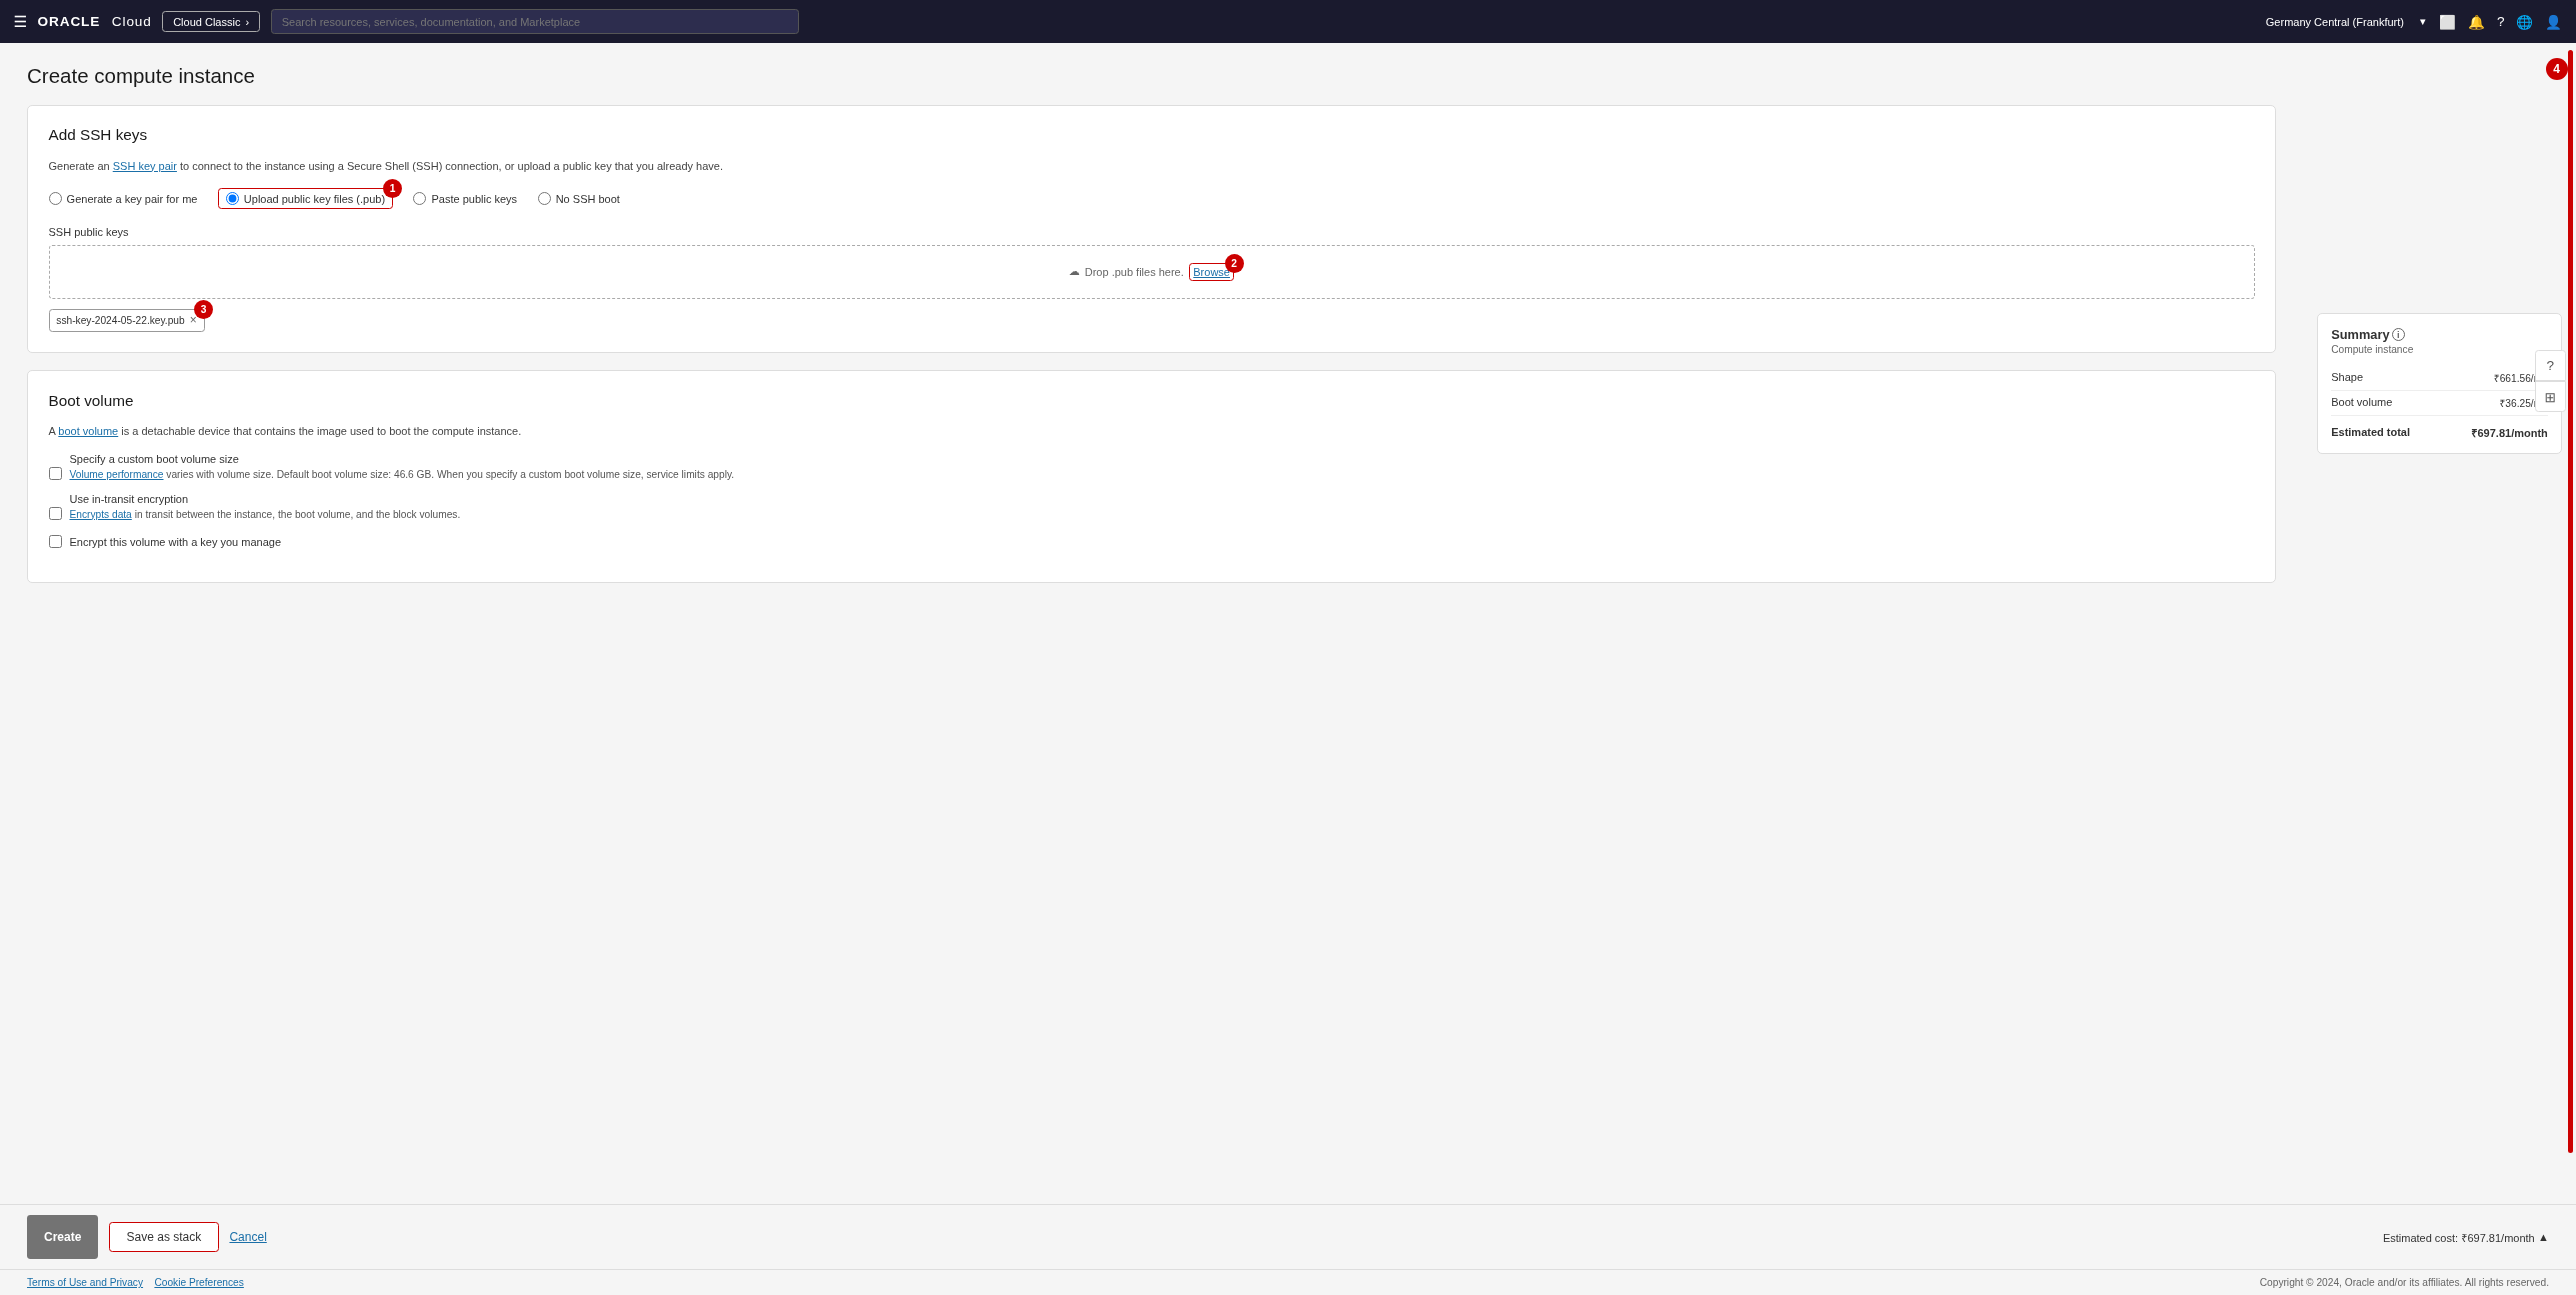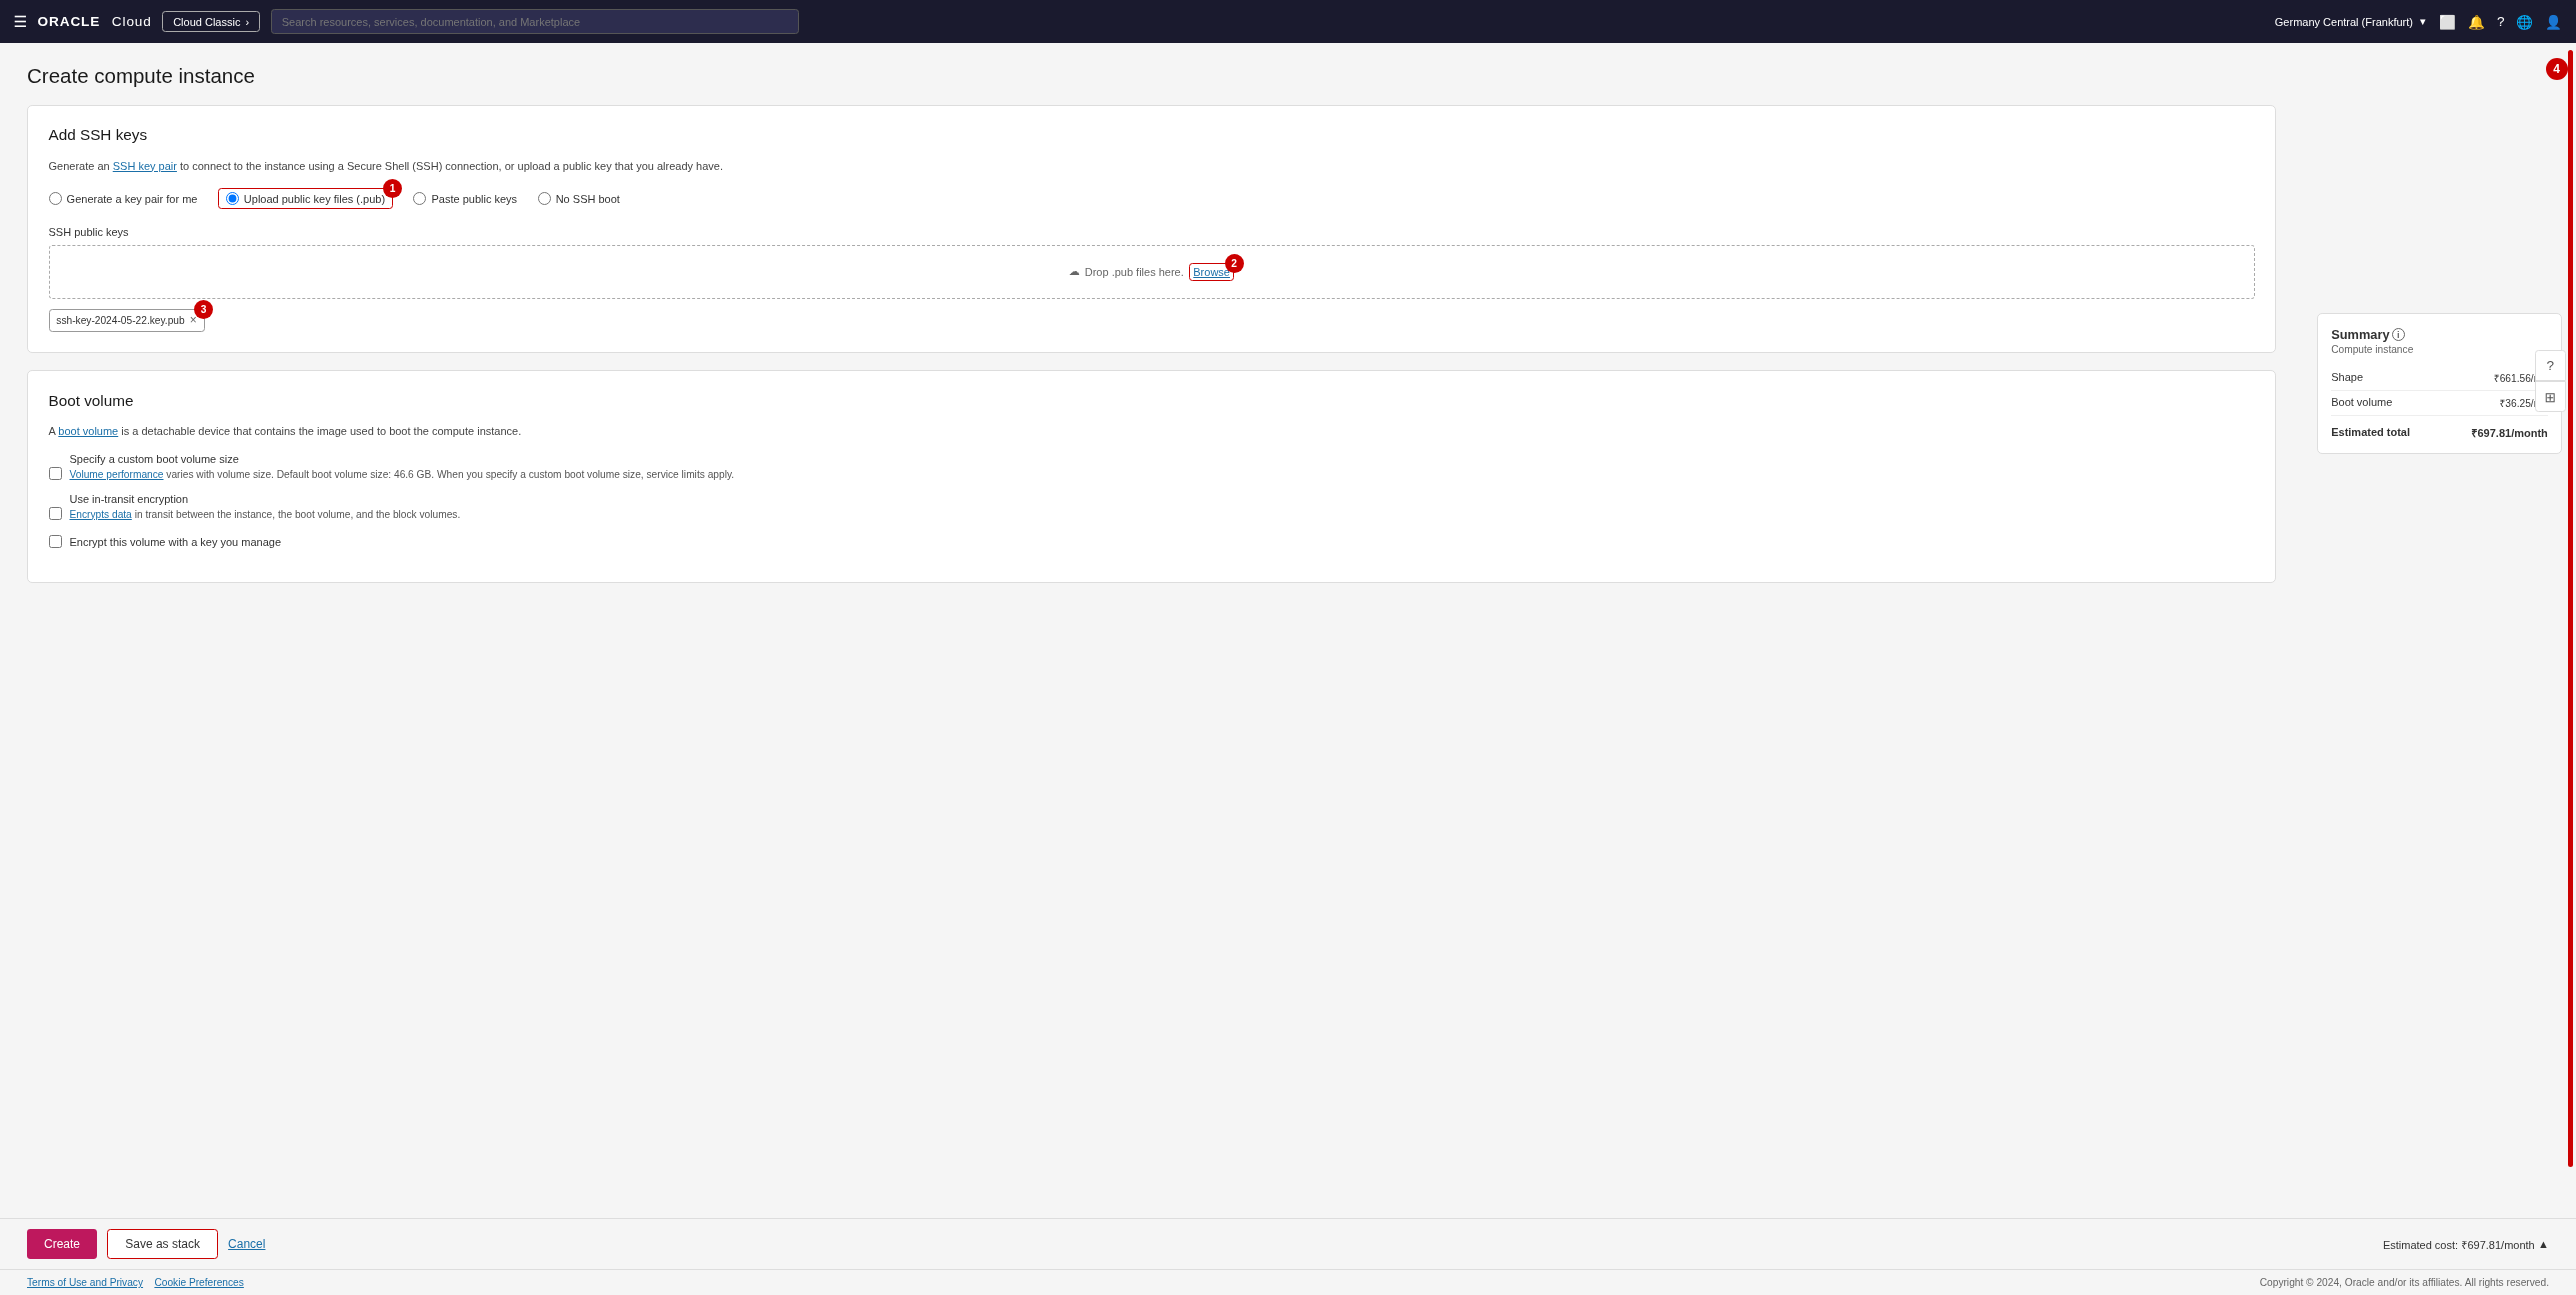--- a/index.html
+++ b/index.html
@@ -33,21 +33,21 @@
       max-width: 528px;
       background: #2d2d4e;
       border: 0.9px solid #555;
       border-radius: 3.4px;
       padding: 5.1px 10.2px;
       color: #ccc;
       font-size: 11px;
       outline: none;
     }
     .topnav-right { margin-left: auto; display: flex; align-items: center; gap: 13.6px; color: #fff; }
-    .topnav-region { display: flex; align-items: center; gap: 7px; font-size: 11px; cursor: pointer; }
+    .topnav-region { display: flex; align-items: center; gap: 16px; font-size: 11px; cursor: pointer; }
     .topnav-icons { display: flex; align-items: center; gap: 12px; }
     .topnav-icons span { cursor: pointer; font-size: 13.6px; }
 
     
     .main-wrapper {
       display: flex;
       flex: 1;
       overflow: hidden;
     }
 
@@ -280,28 +280,28 @@
       border-top: 0.9px solid #ddd;
       padding: 10.2px 27px;
       display: flex;
       align-items: center;
       justify-content: space-between;
       flex-shrink: 0;
     }
     .bottom-bar-left { display: flex; align-items: center; gap: 10.2px; }
 
     .btn-create {
-      background: #be185d;
+      background: #737373;
       color: #fff;
       border: none;
-      padding: 8px 17px;
+      padding: 15px 17px;
       border-radius: 3.4px;
       cursor: pointer;
       font-size: 12px;
-      font-weight: 400;
+      font-weight: 700;
     }
 
     .btn-stack {
       background: #fff;
       color: #333;
       border: 0.9px solid #aaa;
       padding: 6.8px 17px;
       border-radius: 3.4px;
       cursor: pointer;
       font-size: 12px;

